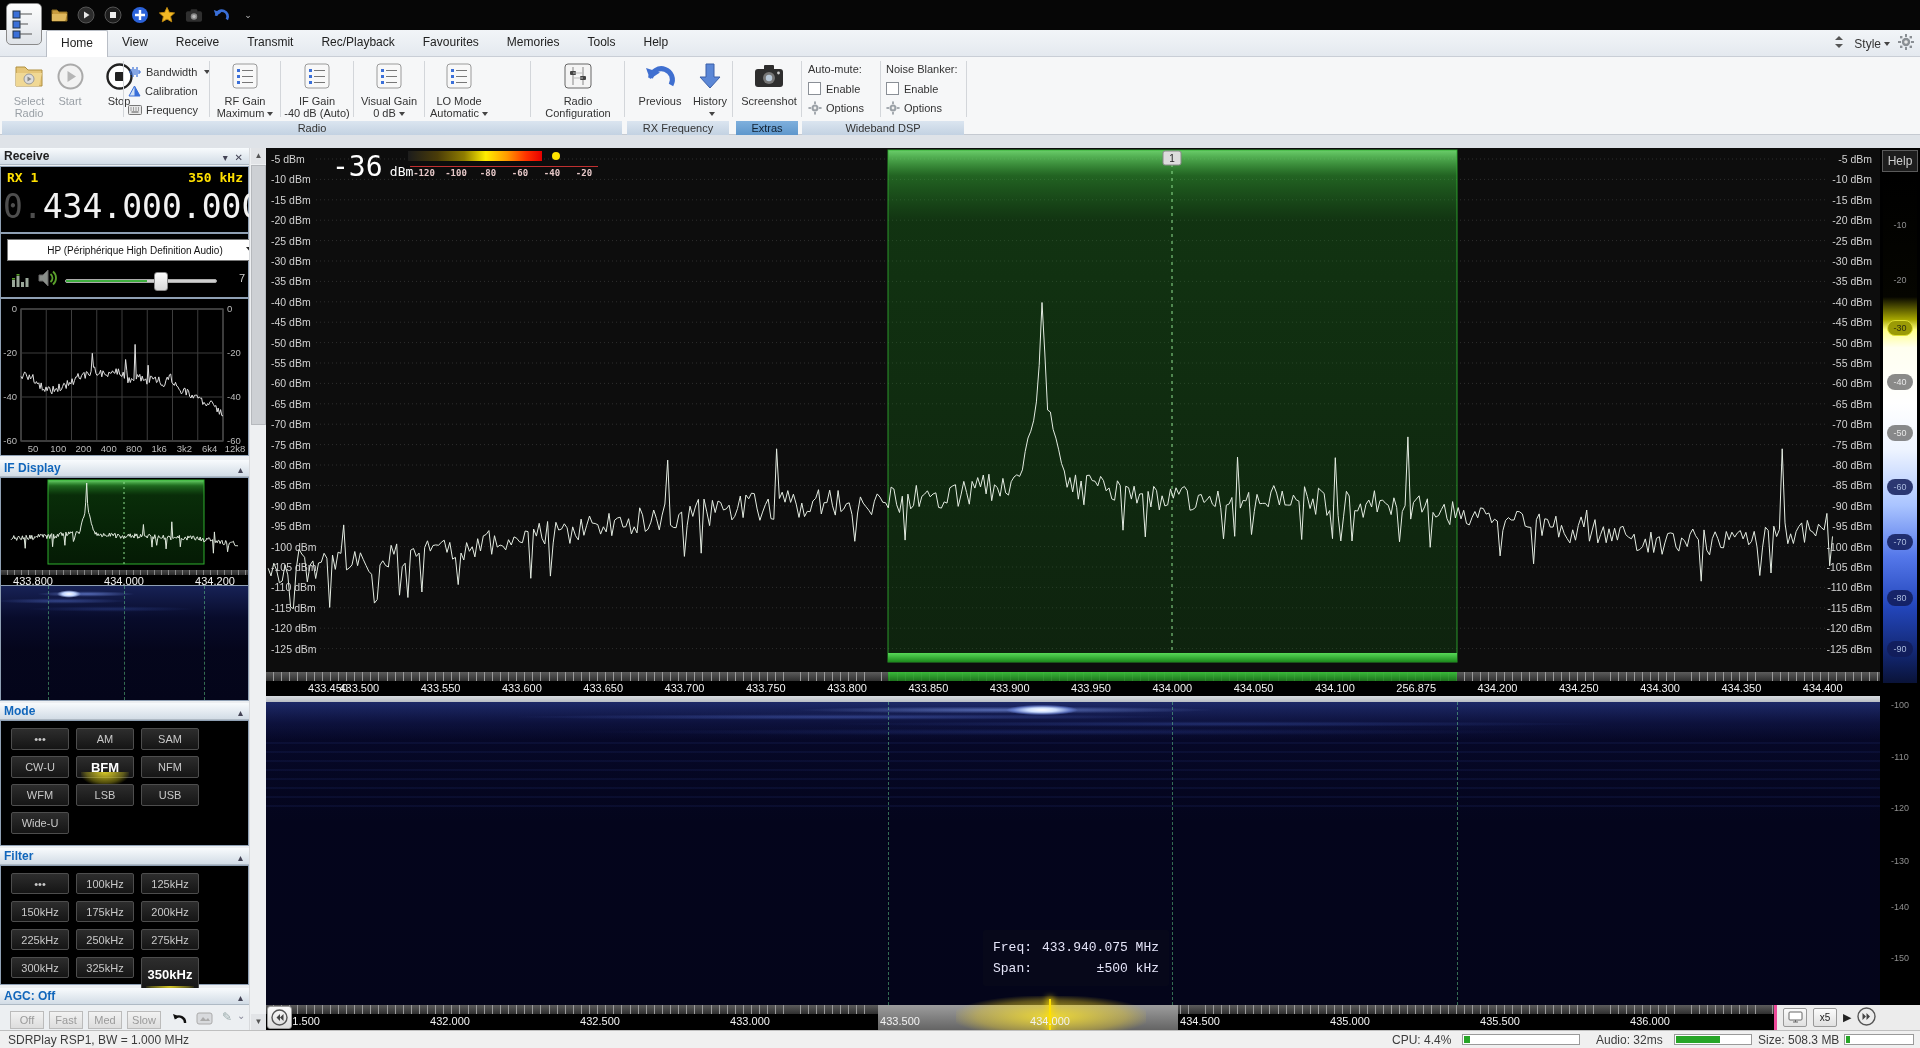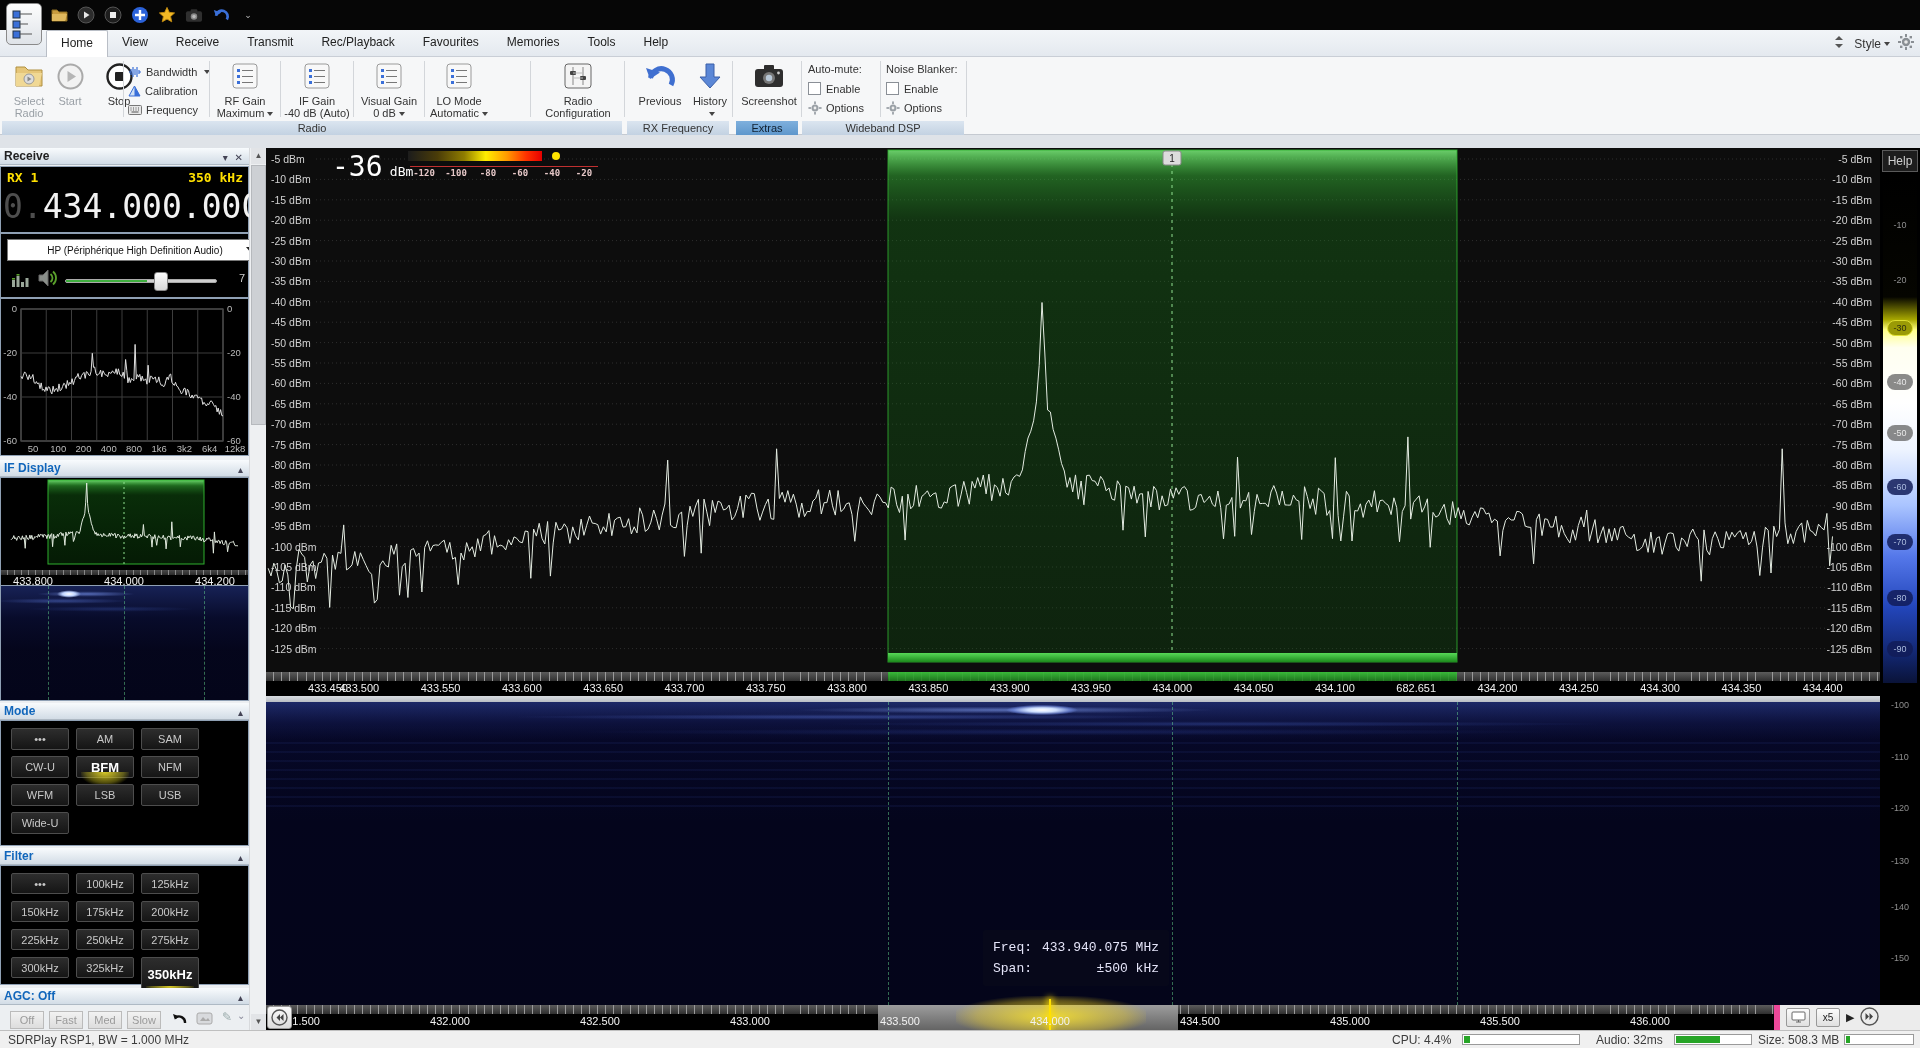--- a/index.html
+++ b/index.html
@@ -76,21 +76,21 @@
   #wfbox .ann{position:absolute;left:140px;top:8px;font-family:"DejaVu Sans Mono",monospace;font-size:13px;color:#dcdcb4;letter-spacing:1px}
   #wfbox .ann2{position:absolute;left:212px;top:8px;font-family:"DejaVu Sans Mono",monospace;font-size:13px;color:#dcdcb4}
   #freqoverlay{position:absolute;left:717px;top:228px;width:186px;height:56px;background:rgba(8,9,26,.92);border-radius:2px;padding:7px 10px;font-family:Liberation Mono, monospace;font-size:13px;color:#e4e4f8;line-height:21px}
   #freqoverlay .row{display:flex;justify-content:space-between}
   
   #ruler2{position:absolute;left:266px;top:1005px;width:1654px;height:25px;background:#000}
   #r2grey{position:absolute;left:612px;top:0;width:300px;height:25px;background:linear-gradient(#9d9d9d,#646464)}
   #r2glow{position:absolute;left:690px;top:-9px;width:190px;height:34px;background:radial-gradient(ellipse at 50% 60%,rgba(255,230,40,.85),rgba(255,220,30,.35) 55%,transparent 75%)}
   #r2line{position:absolute;left:783px;top:-6px;width:2px;height:31px;background:#ffe000;box-shadow:0 0 6px 2px rgba(255,220,0,.8)}
   .rbtn{position:absolute;top:1px;width:25px;height:23px;background:linear-gradient(#fafafa,#dcdcdc);border:1px solid #9a9a9a;border-radius:3px;display:flex;align-items:center;justify-content:center;font-size:12px;color:#222}
-  #r2right{position:absolute;left:1508px;top:0;width:146px;height:25px;background:#ececec;border-left:6px solid #ec4899;display:flex;align-items:center;gap:6px;padding-left:6px}
+  #r2right{position:absolute;left:1508px;top:0;width:146px;height:25px;background:#ececec;border-left:3px solid #ec4899;display:flex;align-items:center;gap:6px;padding-left:6px}
   .r2ic{width:24px;height:19px;background:linear-gradient(#fbfbfb,#e0e0e0);border:1px solid #999;border-radius:2px;display:flex;align-items:center;justify-content:center;font-size:10px;color:#222}
   
   #rstrip{position:absolute;left:1880px;top:148px;width:40px;height:857px;background:#000}
   #autobtn{position:absolute;left:2px;top:2px;width:36px;height:22px;background:#1d1d1d;border:1px solid #5a5a5a;color:#cfcfcf;font-size:12px;text-align:center;line-height:20px}
   #rgrad{position:absolute;left:3px;top:27px;width:34px;height:508px;background:linear-gradient(to bottom,#000 0%,#050500 24%,#a8a800 28.5%,#ffff88 30.5%,#fffff0 34%,#ffffff 45%,#eef4ff 54%,#aac4ff 65%,#5578ea 75%,#2346bb 85%,#11246a 95%,#0a1338 100%)}
   .chip{position:absolute;left:7px;width:26px;height:16px;margin-top:-8px;border-radius:8px;font-size:9px;text-align:center;line-height:16px;color:#e8e8e8;background:rgba(105,105,105,.78)}
   .chip.plain{background:transparent;color:#8f8f8f}
   .chip.yel{background:#9a9a06;border:1px solid #dede30;color:#2e2e10;line-height:14px}
   .chip.navy{background:rgba(18,28,88,.85);color:#aabbdd}
   
@@ -684,21 +684,21 @@
         <div class="rlab" style="left: 337.2px;">433.650</div>
         <div class="rlab" style="left: 418.5px;">433.700</div>
         <div class="rlab" style="left: 499.8px;">433.750</div>
         <div class="rlab" style="left: 581.1px;">433.800</div>
         <div class="rlab" style="left: 662.4px;">433.850</div>
         <div class="rlab" style="left: 743.7px;">433.900</div>
         <div class="rlab" style="left: 825px;">433.950</div>
         <div class="rlab" style="left: 906.3px;">434.000</div>
         <div class="rlab" style="left: 987.6px;">434.050</div>
         <div class="rlab" style="left: 1068.9px;">434.100</div>
-        <div class="rlab" style="left: 1150.2px;">682.651</div>
+        <div class="rlab" style="left: 1150.2px;">256.875</div>
         <div class="rlab" style="left: 1231.5px;">434.200</div>
         <div class="rlab" style="left: 1312.8px;">434.250</div>
         <div class="rlab" style="left: 1394.1px;">434.300</div>
         <div class="rlab" style="left: 1475.4px;">434.350</div>
         <div class="rlab" style="left: 1556.7px;">434.400</div>
       </div>
   </div>
 </div>
 <div id="splitter"></div>
 

